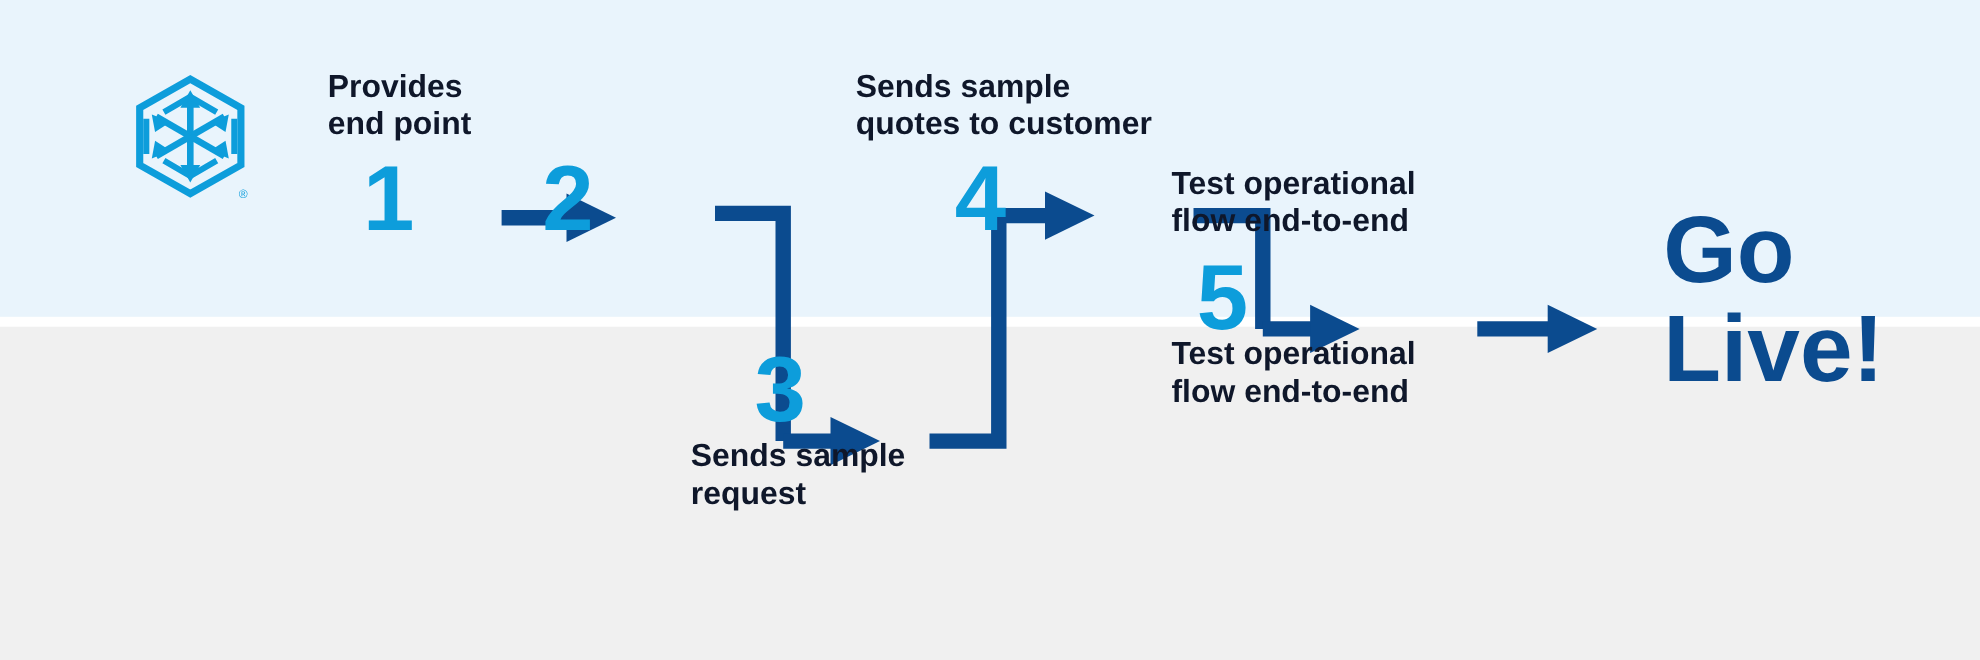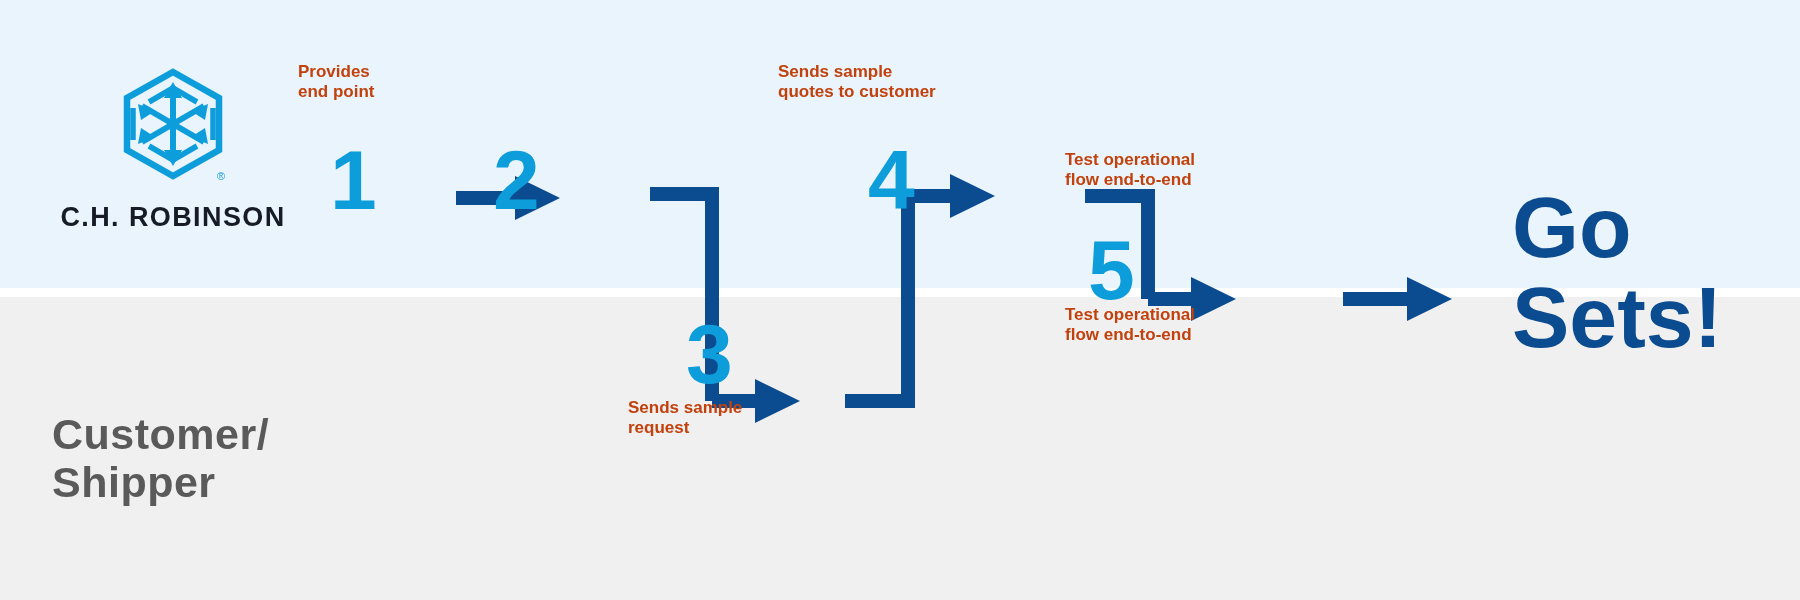--- a/index.html
+++ b/index.html
@@ -73,23 +73,23 @@
   }
   .step-num {
     position: absolute;
     font-size: 84px;
     font-weight: bold;
     color: #0d9ddb;
     line-height: 1;
   }
   .step-label {
     position: absolute;
-    font-size: 17px;
+    font-size: 29px;
     font-weight: bold;
-    color: #c2410c;
+    color: #0f172a;
     line-height: 1.18;
     white-space: pre-line;
   }
   #golive {
     position: absolute;
     left: 1512px;
     top: 182px;
     font-size: 86px;
     font-weight: bold;
     color: #0b4b8f;
@@ -127,25 +127,22 @@
         <polygon points="89,76 86,60 72,69"></polygon>
       </g>
       <g fill="none" stroke="#0d9ddb" stroke-width="5.5">
         <polyline points="30,34 54,20 78,34"></polyline>
         <polyline points="30,78 54,92 78,78"></polyline>
         <line x1="14" y1="40" x2="14" y2="72"></line>
         <line x1="94" y1="40" x2="94" y2="72"></line>
       </g>
       <text x="98" y="112" font-size="11" fill="#0d9ddb" font-family="'Liberation Sans', sans-serif">®</text>
     </svg>
-    <span class="logo-word">C.H. ROBINSON</span>
   </div>
 
-  <div class="lane-label" id="customer-lane-label">Customer/
-Shipper</div>
 
   <svg id="flow-svg" viewBox="0 0 1800 600">
     <g stroke="#0b4b8f" fill="#0b4b8f" stroke-width="14" stroke-linecap="butt" stroke-linejoin="miter">
 
       <g>
         <line x1="456" y1="198" x2="520" y2="198" fill="none"></line>
         <polygon points="515,176 560,198 515,220" stroke="none"></polygon>
       </g>
 
       <g>
@@ -188,15 +185,15 @@
 quotes to customer</div>
   <div class="step-num" style="left:868px; top:138px;">4</div>
 
   <div class="step-label" style="left:1065px; top:150px;">Test operational
 flow end-to-end</div>
   <div class="step-num" style="left:1088px; top:228px;">5</div>
   <div class="step-label" style="left:1065px; top:305px;">Test operational
 flow end-to-end</div>
 
   <div id="golive">Go
-Sets!</div>
+Live!</div>
 
 </div>
 
 </body></html>

